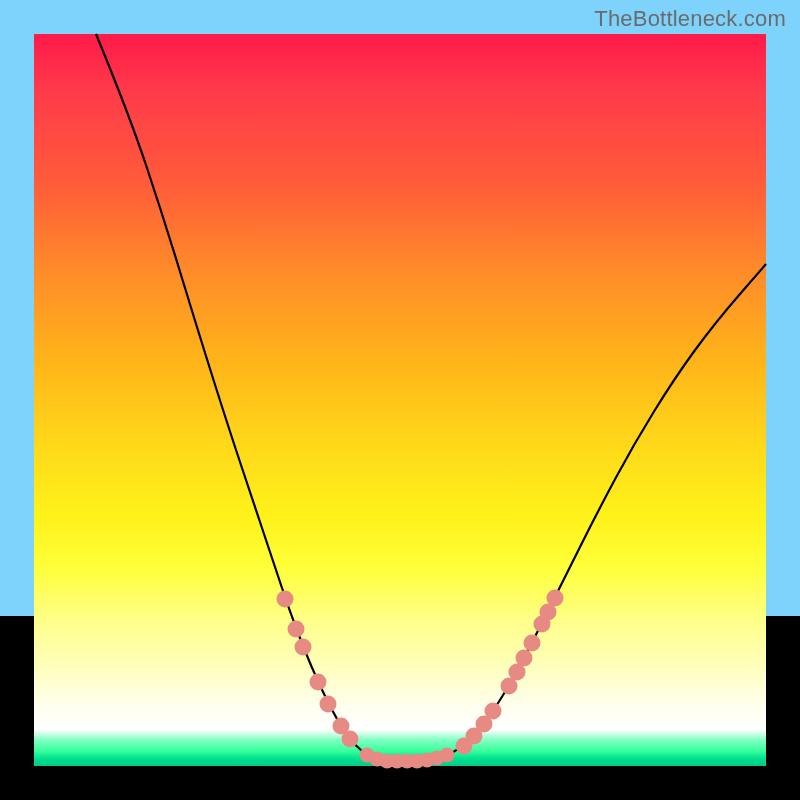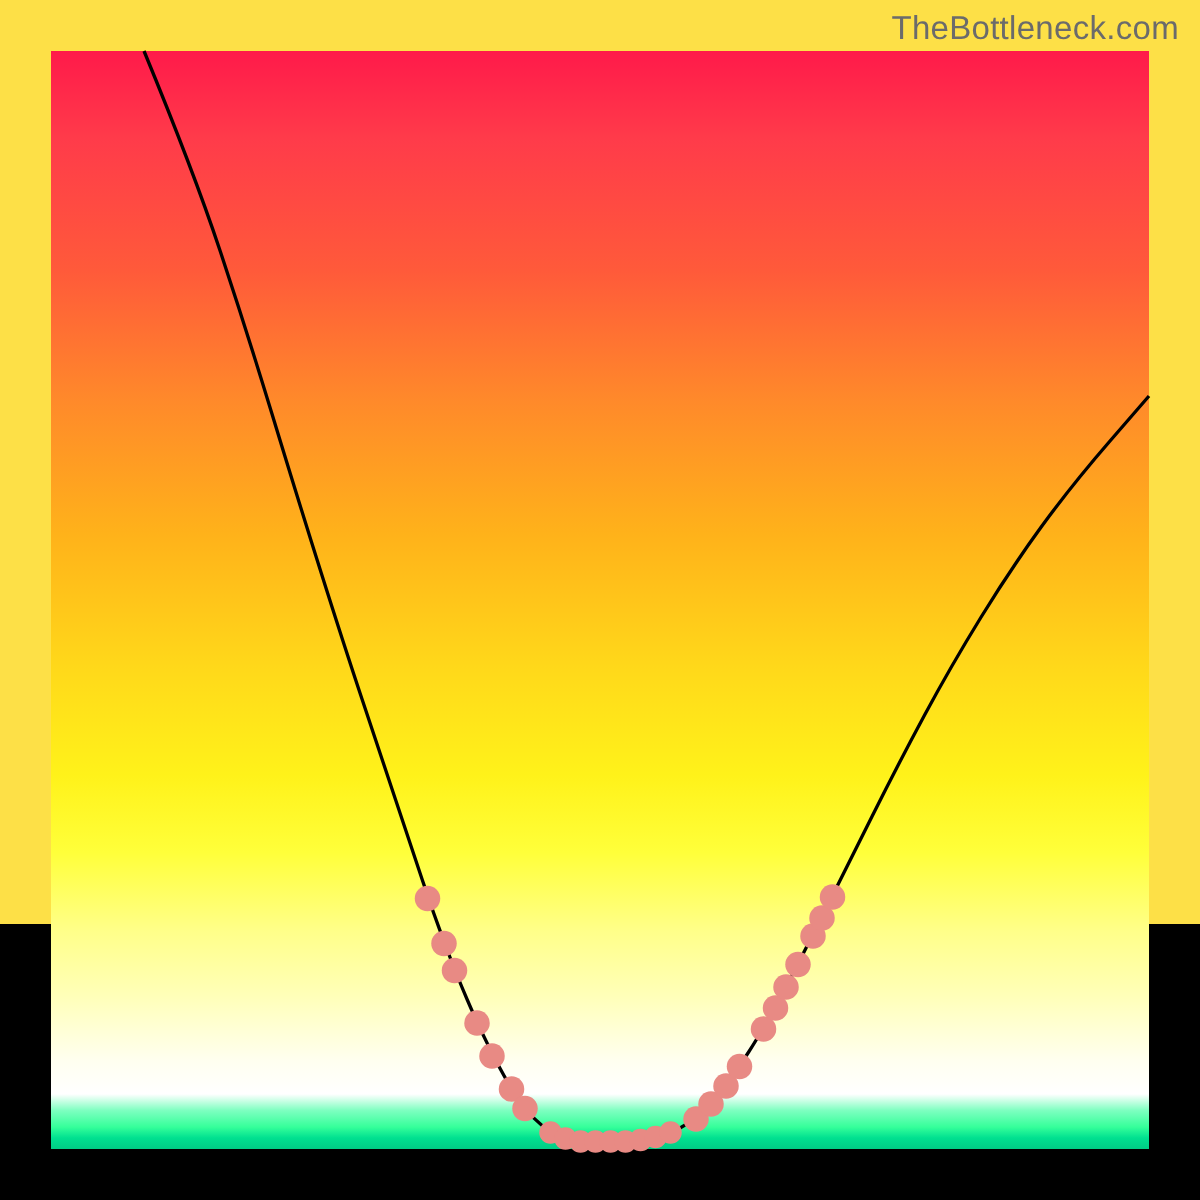--- a/index.html
+++ b/index.html
@@ -7,21 +7,21 @@
     padding: 0;
     width: 800px;
     height: 800px;
     background: #000;
     overflow: hidden;
   }
   .frame {
     position: relative;
     width: 800px;
     height: 616px;
-    background: #fde047;
+    background: #7dd3fc;
     text-align: center;
   }
   .plot-area {
     position: absolute;
     left: 34px;
     top: 34px;
     width: 732px;
     height: 732px;
     background: linear-gradient(to bottom,
       #ff1a4a 0%,

